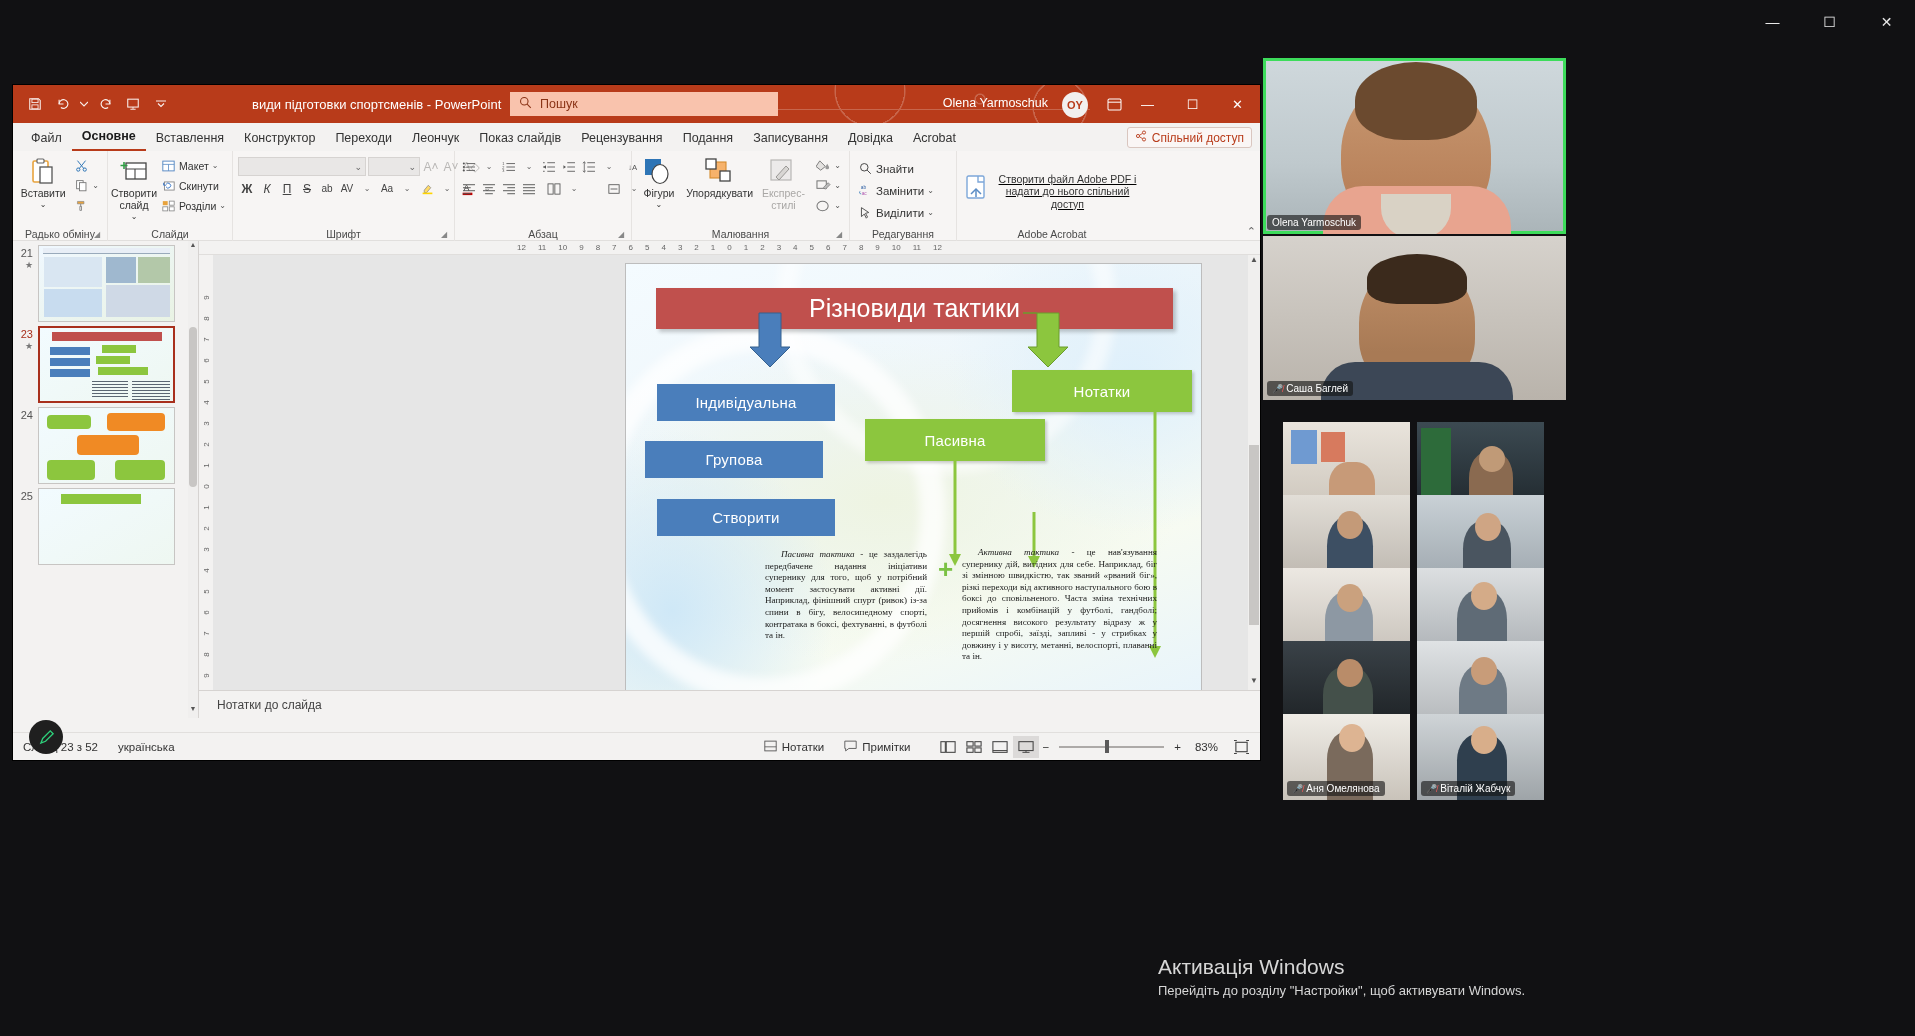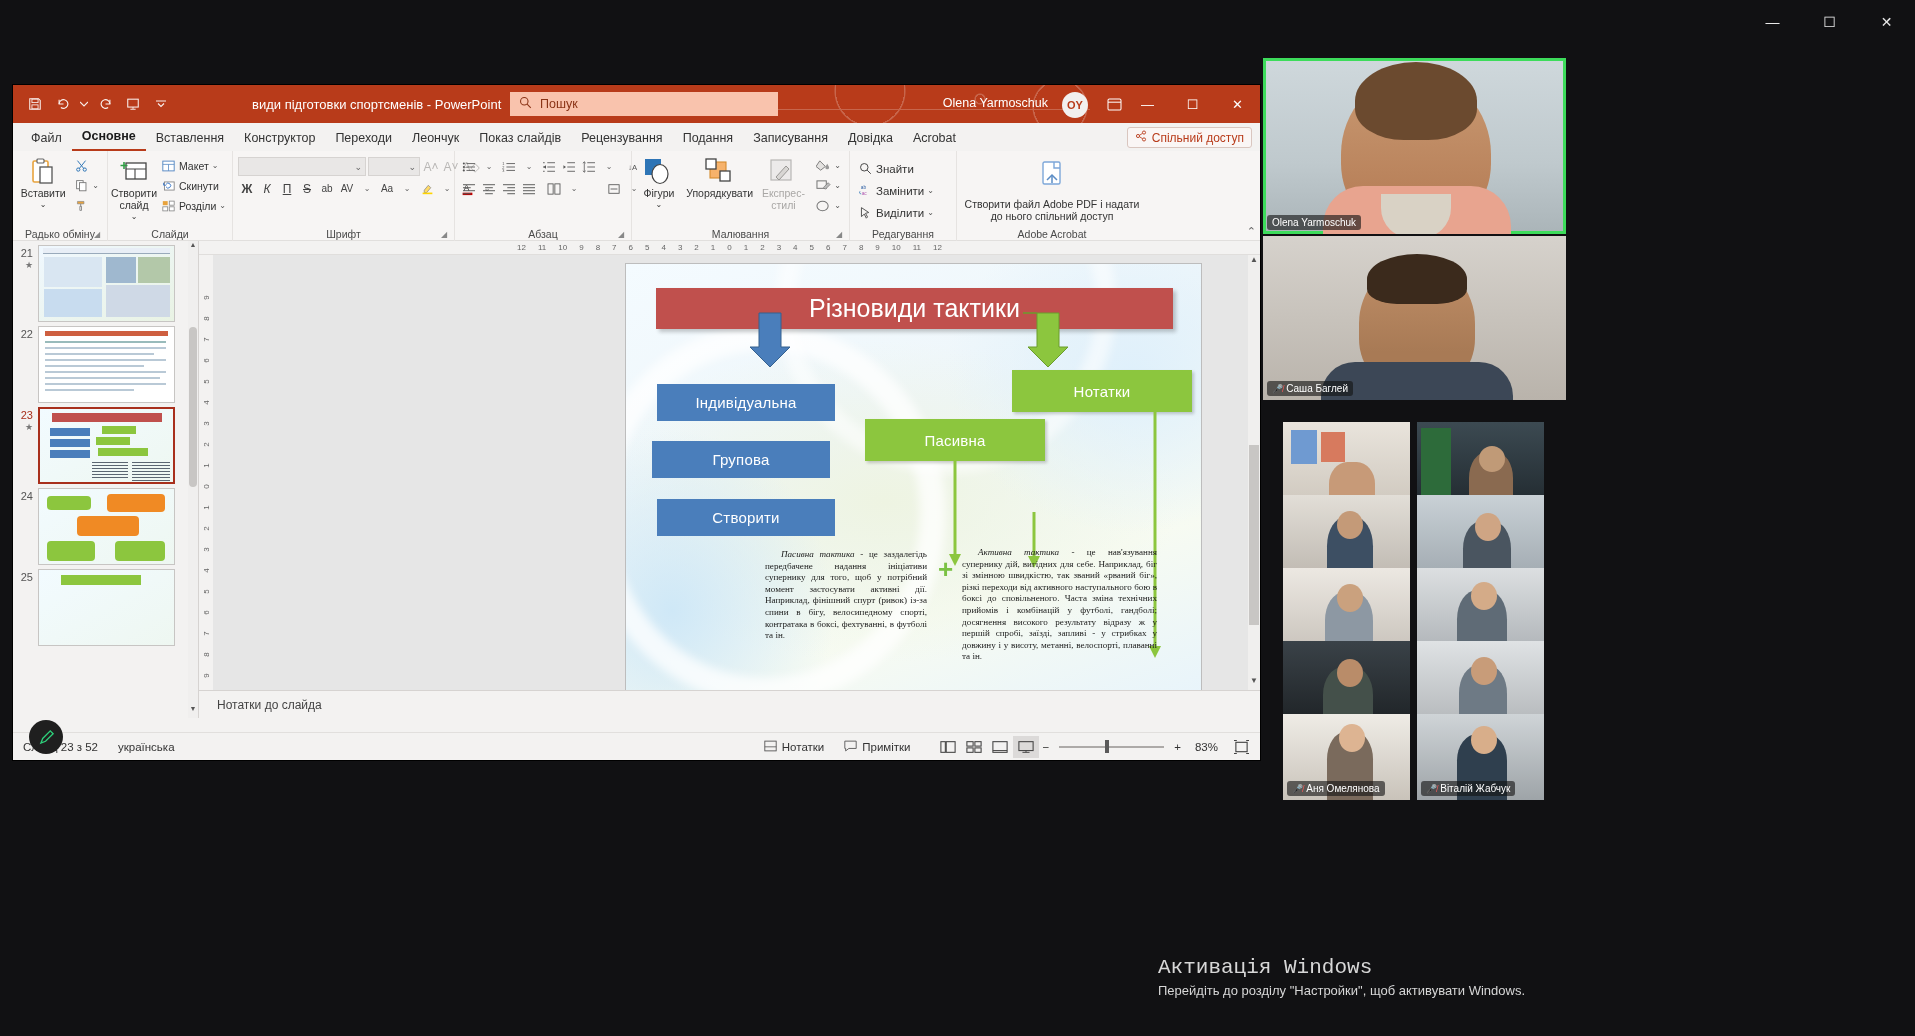--- a/index.html
+++ b/index.html
@@ -158,21 +158,21 @@
   
   .vtile { position:absolute; overflow:hidden; background:#2b2b2b; }
   .vname { position:absolute; left:4px; bottom:4px; display:flex; align-items:center; gap:3px;
            background:rgba(20,20,20,.62); color:#fff; font-size:10px; padding:2px 5px; border-radius:3px;
            max-width:94%; white-space:nowrap; overflow:hidden; text-overflow:ellipsis; }
   .vname .mic { color:#ff5a5a; font-size:9px; }
   .vtile.speaking { box-shadow:inset 0 0 0 3px #3ddc5b; }
 
   
   #watermark { position:absolute; left:1158px; bottom:38px; color:#d7d7d7; }
-  #watermark .w1 { font-size:21px;font-family:Liberation Mono, monospace; }
+  #watermark .w1 { font-size:21px; }
   #watermark .w2 { font-size:13px; margin-top:4px; }
 </style>
 </head>
 <body>
 
 <div id="desktop">
 
   <div id="outer-win-ctrls">
     <div class="wbtn">—</div>
     <div class="wbtn">☐</div>
@@ -595,21 +595,21 @@
               </span>
               <span style="font-size:11.5px">Виділити</span>
               <span style="font-size:8px;color:#555">⌄</span>
             </div>
           </div>
         </div>
         <div class="glabel">Редагування</div>
       </div>
 
       <div class="rgroup" style="width:190px; border-right:none">
-        <div class="gbody" style="justify-content:center; flex-direction:column; align-items:center; padding-top:2px;">
+        <div class="gbody" style="justify-content:center; flex-direction:row; align-items:center; padding-top:2px;text-decoration:underline;">
           <span>
             <svg width="28" height="30" viewBox="0 0 28 30">
                 <rect x="5" y="1" width="17" height="22" rx="1.5" fill="#fff" stroke="#7da7d9" stroke-width="1.4"></rect>
                 <path d="M16 1v6h6" fill="none" stroke="#7da7d9" stroke-width="1.4"></path>
                 <path d="M9 19l5-5 5 5" fill="none" stroke="#5b8cc5" stroke-width="1.5"></path>
                 <path d="M14 14v8" stroke="#5b8cc5" stroke-width="1.5"></path>
               </svg>
           </span>
           <span style="font-size:10.5px; color:#333; text-align:center; line-height:12.5px; max-width:180px;">Створити файл Adobe PDF і надати до нього спільний доступ</span>
         </div>
@@ -631,37 +631,20 @@
           <div class="thumbnail" style="background:linear-gradient(150deg,#f0f8ff,#e9f3e4);">
             <div style="position:absolute;left:4px;top:2px;right:4px;height:6px;background:#e8eef6;border-bottom:1px solid #9ab"></div>
             <div style="position:absolute;left:5px;top:11px;width:58px;height:30px;background:#d9e6f2"></div>
             <div style="position:absolute;left:5px;top:43px;width:58px;height:28px;background:#c8dcef"></div>
             <div style="position:absolute;left:67px;top:11px;width:30px;height:26px;background:#9fb8cf"></div>
             <div style="position:absolute;left:99px;top:11px;width:32px;height:26px;background:#b3c8a9"></div>
             <div style="position:absolute;left:67px;top:39px;width:64px;height:32px;background:#cfd9e6"></div>
           </div>
         </div>
 
-        <div class="thumbrow">
-          <div style="display:flex;flex-direction:column;align-items:flex-end">
-            <div class="thumbno">22</div>
-          </div>
-          <div class="thumbnail" style="background:#fff">
-            <div style="position:absolute;left:6px;top:4px;right:6px;height:5px;background:#c6431f;opacity:.85"></div>
-            <div style="position:absolute;left:6px;top:14px;right:8px;height:1.5px;background:#9bb"></div>
-            <div style="position:absolute;left:6px;top:20px;right:8px;height:1.5px;background:#b9c9d6"></div>
-            <div style="position:absolute;left:6px;top:26px;right:20px;height:1.5px;background:#b9c9d6"></div>
-            <div style="position:absolute;left:6px;top:32px;right:8px;height:1.5px;background:#b9c9d6"></div>
-            <div style="position:absolute;left:6px;top:38px;right:30px;height:1.5px;background:#b9c9d6"></div>
-            <div style="position:absolute;left:6px;top:44px;right:8px;height:1.5px;background:#b9c9d6"></div>
-            <div style="position:absolute;left:6px;top:50px;right:14px;height:1.5px;background:#b9c9d6"></div>
-            <div style="position:absolute;left:6px;top:56px;right:8px;height:1.5px;background:#b9c9d6"></div>
-            <div style="position:absolute;left:6px;top:62px;right:40px;height:1.5px;background:#b9c9d6"></div>
-          </div>
-        </div>
 
         <div class="thumbrow sel">
           <div style="display:flex;flex-direction:column;align-items:flex-end">
             <div class="thumbno">23</div>
             <div class="star">★</div>
           </div>
           <div class="thumbnail" style="background:linear-gradient(150deg,#f2fbff,#eef7f1)">
             <div style="position:absolute;left:12px;top:4px;width:110px;height:9px;background:#c0504d"></div>
             <div style="position:absolute;left:10px;top:19px;width:40px;height:8px;background:#4a7ebb"></div>
             <div style="position:absolute;left:10px;top:30px;width:40px;height:8px;background:#4a7ebb"></div>
@@ -769,21 +752,21 @@
 
           <svg class="arw" style="left:395px; top:45px; width:90px; height:70px;" viewBox="0 0 90 70">
             <path d="M2 4 h36 v34 h9 L27 58 L7 38 h9 V4 Z" fill="#8cc63e" stroke="#6a9c2c" stroke-width="1"></path>
           </svg>
 
           <div class="sbox blue" style="left:31px; top:120px; width:178px; height:37px;">
             <div class="layer" style="left:8px; top:-7px; width:178px; height:37px;"></div>
             <div class="layer" style="left:4px; top:-3px; width:178px; height:37px;"></div>
             <span>Індивідуальна</span>
           </div>
-          <div class="sbox blue" style="left:26px; top:177px; width:178px; height:37px;">
+          <div class="sbox blue" style="left:19px; top:177px; width:178px; height:37px;">
             <div class="layer" style="left:8px; top:-7px; width:178px; height:37px;"></div>
             <div class="layer" style="left:4px; top:-3px; width:178px; height:37px;"></div>
             <span>Групова</span>
           </div>
           <div class="sbox blue" style="left:31px; top:235px; width:178px; height:37px;">
             <div class="layer" style="left:8px; top:-7px; width:178px; height:37px;"></div>
             <div class="layer" style="left:4px; top:-3px; width:178px; height:37px;"></div>
             <span>Створити</span>
           </div>
 

